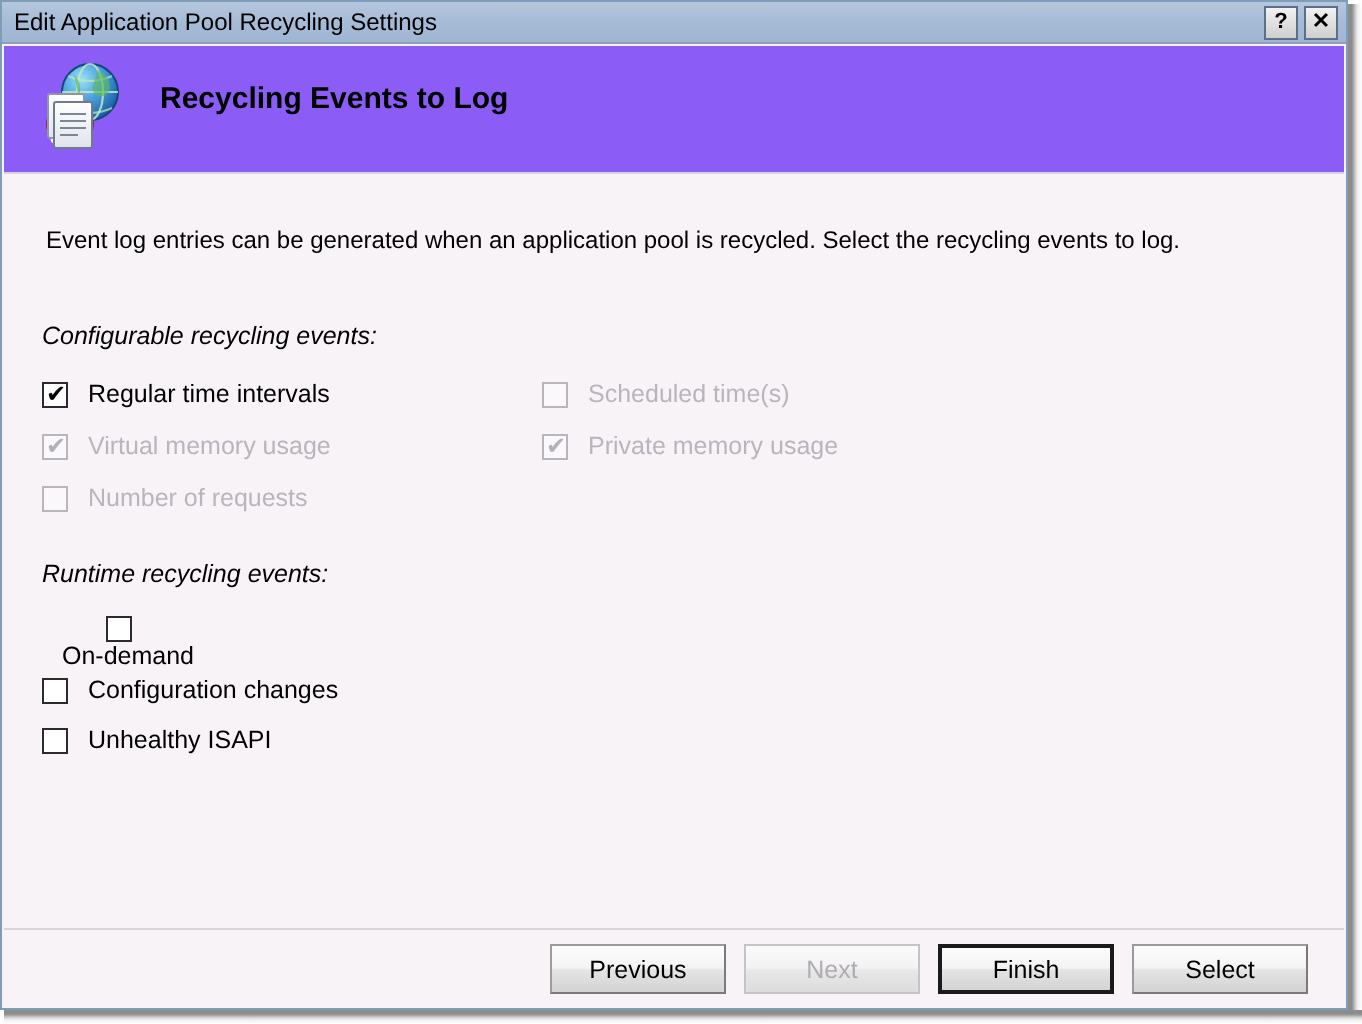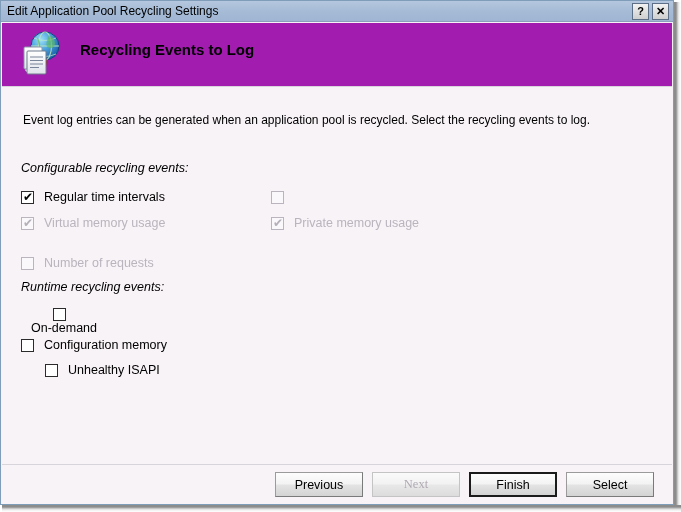--- a/index.html
+++ b/index.html
@@ -89,21 +89,21 @@
     font-family: "Liberation Sans", sans-serif;
   }
 
   
   .header {
     position: absolute;
     left: 1px;
     top: 22px;
     width: 670px;
     height: 64px;
-    background: #a21caf;
+    background: #8b5cf6;
     border-bottom: 1px solid #d8d4dc;
     box-sizing: border-box;
   }
   .header-icon {
     position: absolute;
     left: 13px;
     top: 6px;
     width: 48px;
     height: 48px;
   }
@@ -182,27 +182,27 @@
     font-size: 12.5px;
     color: #000000;
   }
   .cb-label.disabled { color: #b9b4bd; }
 
   
   .cfg-col-l { left: 19px; }
   .cfg-col-r { left: 269px; }
   .r1 { top: 102px; }
   .r2 { top: 128px; }
-  .r3 { top: 154px; margin-top: 14px; }
+  .r3 { top: 154px; }
 
   
   .rt-col { left: 19px; }
   .t1 { top: 221px; flex-direction: column; }
   .t2 { top: 250px; }
-  .t3 { top: 275px; margin-left: 24px; }
+  .t3 { top: 275px; }
 
   
   .footer {
     position: absolute;
     left: 1px;
     top: 463px;
     width: 670px;
     height: 41px;
     background: #f8f3f7;
     border-top: 1px solid #d8d4dc;
@@ -231,21 +231,20 @@
     cursor: default;
     font-family: "Liberation Sans", sans-serif;
   }
   .btn.default {
     border: 2px solid #1b1b1b;
   }
   .btn.disabled {
     color: #b0aab3;
     background: linear-gradient(to bottom, #fafafa 0%, #f2f2f2 48%, #e8e8e8 52%, #dcdcdc 100%);
     border-color: #c4c4c4;
-    font-family: Liberation Serif, serif;
   }
 </style>
 </head>
 <body>
 
 <div class="window">
 
   <div class="titlebar">
     <div class="titlebar-text">Edit Application Pool Recycling Settings</div>
     <div class="title-buttons">
@@ -316,41 +315,42 @@
       <span class="cb-box disabled">
           <span class="cb-check"></span>
         </span>
       <span class="cb-label disabled">Number of requests</span>
     </div>
 
     <div class="cb-row cfg-col-r r1">
       <span class="cb-box disabled">
           <span class="cb-check"></span>
         </span>
+      <span class="cb-label disabled">Scheduled time(s)</span>
     </div>
     <div class="cb-row cfg-col-r r2">
       <span class="cb-box disabled">
           <span class="cb-check">✔</span>
         </span>
       <span class="cb-label disabled">Private memory usage</span>
     </div>
 
     <div class="group-label rt">Runtime recycling events:</div>
 
     <div class="cb-row rt-col t1">
       <span class="cb-box">
           <span class="cb-check"></span>
         </span>
       <span class="cb-label">On-demand</span>
     </div>
     <div class="cb-row rt-col t2">
       <span class="cb-box">
           <span class="cb-check"></span>
         </span>
-      <span class="cb-label">Configuration memory</span>
+      <span class="cb-label">Configuration changes</span>
     </div>
     <div class="cb-row rt-col t3">
       <span class="cb-box">
           <span class="cb-check"></span>
         </span>
       <span class="cb-label">Unhealthy ISAPI</span>
     </div>
 
   </div>
 

